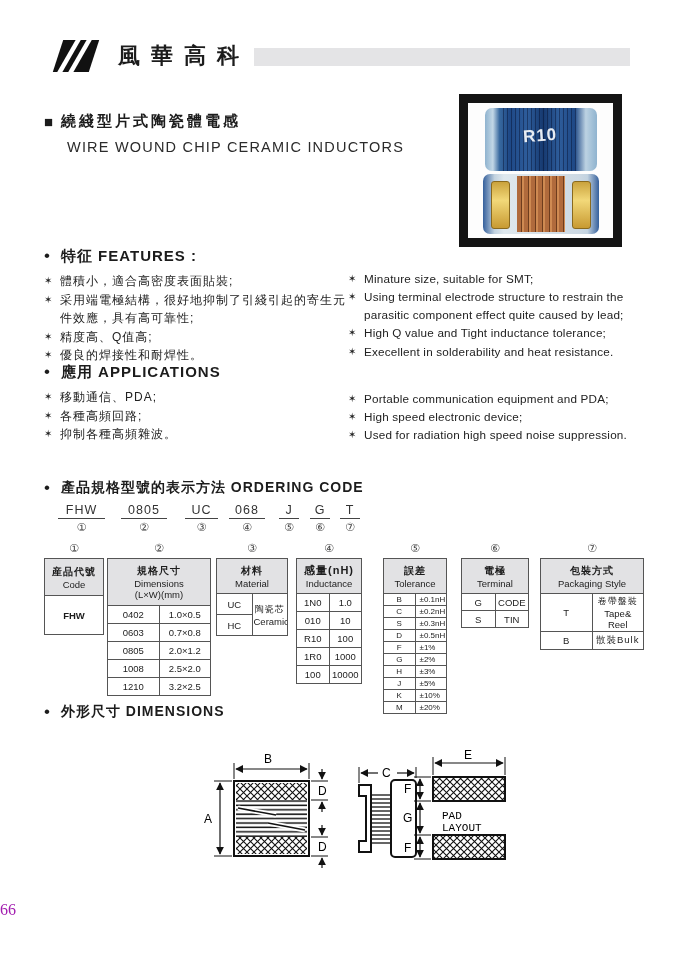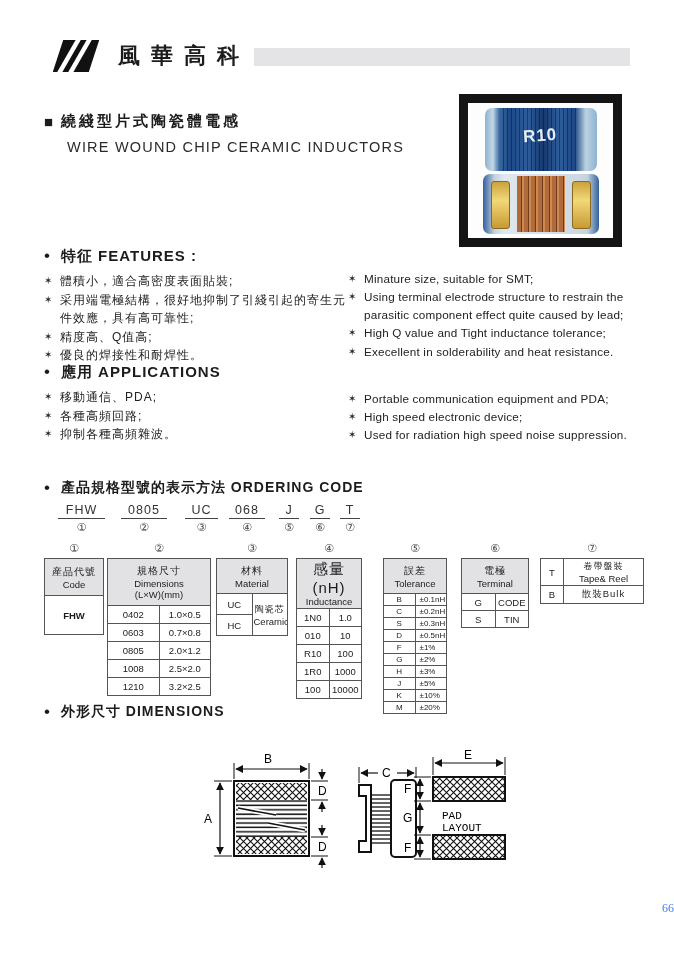--- a/index.html
+++ b/index.html
@@ -58,31 +58,31 @@
   .code-part{display:flex;flex-direction:column;align-items:center;}
   .code-txt{font-size:12.5px;letter-spacing:1px;color:#333;border-bottom:1.6px solid #444;
             width:100%;text-align:center;padding-bottom:1px;}
   .code-num{font-size:11px;color:#444;margin-top:2px;}
   .tables-row{position:absolute;top:542px;left:44px;display:flex;align-items:flex-start;}
   .tblock{display:flex;flex-direction:column;align-items:center;}
   .tnum{font-size:11px;color:#444;margin-bottom:3px;}
   table.otable{border-collapse:collapse;table-layout:fixed;}
   table.otable th,table.otable td{border:1px solid #555;text-align:center;padding:1px 1px;overflow:hidden;}
   table.otable th{background:#e2e2e4;font-weight:normal;}
-  .th-zh{font-size:10px;font-weight:normal;letter-spacing:1px;}
+  .th-zh{font-size:10px;font-weight:bold;letter-spacing:1px;}
   .th-en{font-size:9.5px;font-weight:normal;letter-spacing:0;}
   .c10 td{font-size:9.5px;}
   .tol td{font-size:8px;height:9px;padding:0 1px;}
   .tol td.v{text-align:left;padding-left:4px;}
   .small-zh{font-size:9px;letter-spacing:1px;}
   
   .dims-head{position:absolute;top:702px;left:44px;}
   .diagram{position:absolute;top:733px;left:198px;}
-  .page-num{position:absolute;top:901px;left:0;width:674px;text-align:right;
-            font-family:"Liberation Serif","DejaVu Serif",serif;font-size:12px;color:#3b82f6;}
+  .page-num{position:absolute;top:901px;left:0;width:674px;text-align:left;
+            font-family:"Liberation Serif","DejaVu Serif",serif;font-size:16px;color:#a21caf;}
 </style>
 </head>
 <body>
 
 <div class="page">
 
   <div class="header">
     <div class="logo-mark">
         <i></i>
         <i></i>
@@ -304,21 +304,21 @@
       </tbody>
         </table>
     </div>
 
     <div class="tblock" style="width:66px;margin-left:8px">
       <div class="tnum">④</div>
       <table class="otable c10" style="width:66px">
         <tbody>
             <tr>
               <th colspan="2" style="height:32px">
-          <div class="th-zh" style="font-size:15px">感量(nH)</div>
+          <div class="th-zh" style="font-size:11px">感量(nH)</div>
           <div class="th-en">Inductance</div>
         </th>
             </tr>
         <tr>
               <td style="width:28px;height:15px">1N0</td>
               <td>1.0</td>
             </tr>
         <tr>
               <td style="height:15px">010</td>
               <td>10</td>
@@ -412,20 +412,26 @@
               <td>TIN</td>
             </tr>
       </tbody>
         </table>
     </div>
 
     <div class="tblock" style="width:104px;margin-left:11px">
       <div class="tnum">⑦</div>
       <table class="otable c10" style="width:104px">
         <tbody>
+            <tr>
+              <th colspan="2" style="height:32px">
+          <div class="th-zh">包裝方式</div>
+          <div class="th-en">Packaging Style</div>
+        </th>
+            </tr>
         <tr>
           <td style="width:20px">T</td>
           <td>
             <div class="small-zh">卷帶盤裝</div>
             <div class="th-en">Tape&amp; Reel</div>
           </td>
         </tr>
         <tr>
           <td style="height:15px">B</td>
           <td class="small-zh">散裝Bulk</td>

